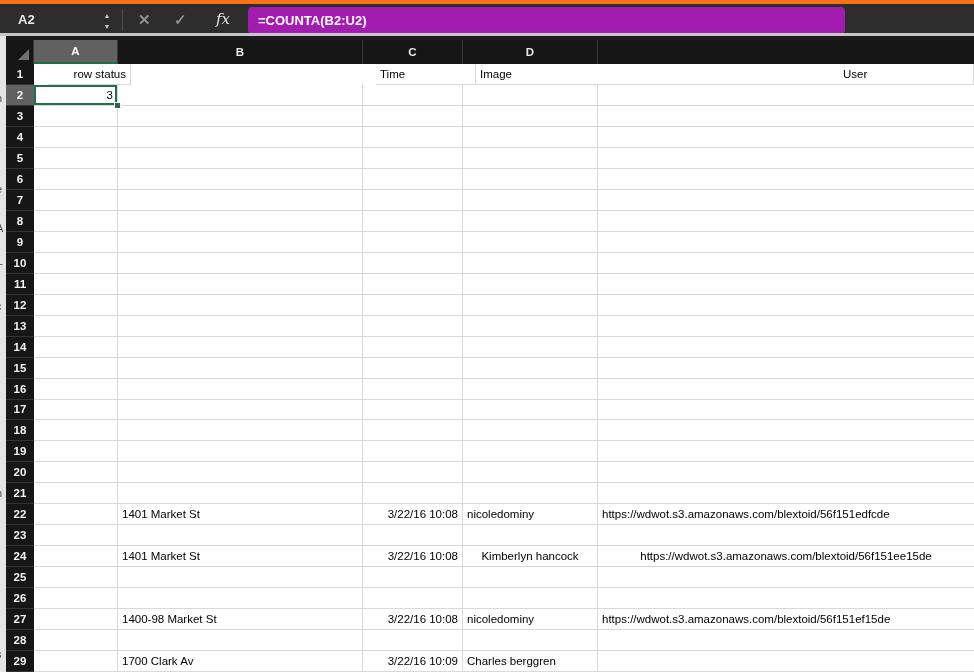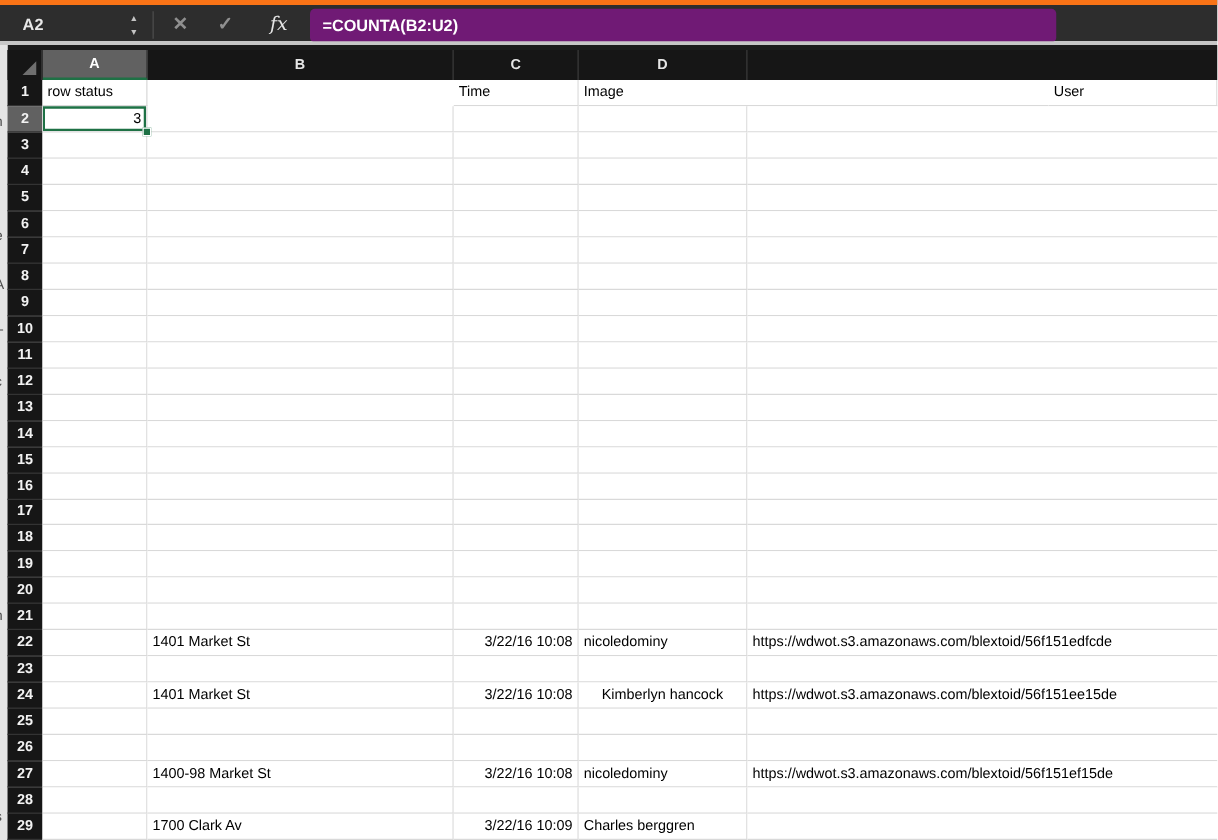--- a/index.html
+++ b/index.html
@@ -16,21 +16,21 @@
     display:flex; flex-direction:column; align-items:center; justify-content:center;
     color:#c4c4c4; font-size:7px; line-height:7px; gap:4px; cursor:pointer; }
   #bar-divider { position:absolute; left:122px; top:5px; width:1px; height:22px; background:#4d4d4d; }
   .bar-icon { position:absolute; top:0; height:33px; line-height:31px; color:#8f8f8f;
     font-size:15px; font-weight:700; cursor:pointer; }
   #cancel-btn { left:138px; }
   #confirm-btn { left:174px; }
   #fx-btn { left:216px; color:#e5e5e5; font-style:italic; font-weight:400;
     font-family:"DejaVu Serif", serif; font-size:15px; }
   #formula-field { position:absolute; left:248px; top:3px; width:597px; height:27px;
-    background:#701a75; border-radius:4px; line-height:27px; padding-left:10px;
+    background:#a21caf; border-radius:4px; line-height:27px; padding-left:10px;
     color:#ffffff; font-size:13px; font-weight:600; white-space:nowrap; overflow:hidden; cursor:text; }
 
   #bar-separator { position:absolute; left:0; top:33px; width:974px; height:3px; background:#c7c7c7; }
   #under-bar { position:absolute; left:6px; top:36px; width:968px; height:4px; background:#1c1c1c; }
 
   
   #bg-strip { position:absolute; left:0; top:36px; width:6px; height:636px;
     background:#e4e4e4; overflow:hidden; }
   #bg-strip span { position:absolute; left:-4px; color:#4a4a4a; font-size:11px; }
 
@@ -109,21 +109,21 @@
     <div class="chdr hdr-A sel">A</div>
         <div class="chdr hdr-B">B</div>
         <div class="chdr hdr-C">C</div>
         <div class="chdr hdr-D">D</div>
         <div class="chdr hdr-E"></div>
       </div>
     <div id="rows">
 
     <div class="row">
           <div class="rhdr">1</div>
-          <div class="cell col-A" style="text-align: left;">row status</div>
+          <div class="cell col-A" style="text-align: right; margin-left: 13px;">row status</div>
           <div class="cell col-B" style="text-align: left; margin-top: 39px;">Address</div>
           <div class="cell col-C" style="text-align: left;">Time</div>
           <div class="cell col-E" style="text-align: left;">Image</div>
           <div class="cell col-D" style="text-align: left;">User</div>
         </div>
         <div class="row">
           <div class="rhdr sel">2</div>
           <div class="cell col-A selected" style="text-align: right;">3<div class="fill-handle"></div></div>
           <div class="cell col-B"></div>
           <div class="cell col-C"></div>
@@ -297,21 +297,21 @@
           <div class="cell col-C"></div>
           <div class="cell col-D"></div>
           <div class="cell col-E"></div>
         </div>
         <div class="row">
           <div class="rhdr">24</div>
           <div class="cell col-A"></div>
           <div class="cell col-B" style="text-align: left;">1401 Market St</div>
           <div class="cell col-C" style="text-align: right;">3/22/16 10:08</div>
           <div class="cell col-D" style="text-align: center;">Kimberlyn hancock</div>
-          <div class="cell col-E" style="text-align: left;">https://wdwot.s3.amazonaws.com/blextoid/56f151ee15de</div>
+          <div class="cell col-E" style="text-align: center;">https://wdwot.s3.amazonaws.com/blextoid/56f151ee15de</div>
         </div>
         <div class="row">
           <div class="rhdr">25</div>
           <div class="cell col-A"></div>
           <div class="cell col-B"></div>
           <div class="cell col-C"></div>
           <div class="cell col-D"></div>
           <div class="cell col-E"></div>
         </div>
         <div class="row">

